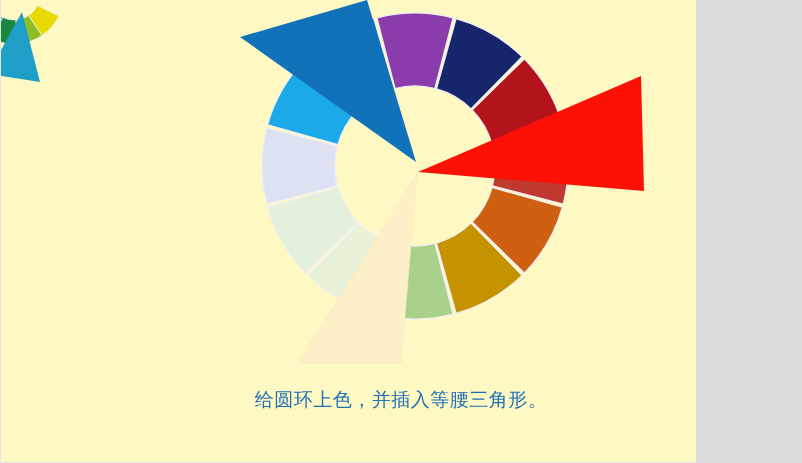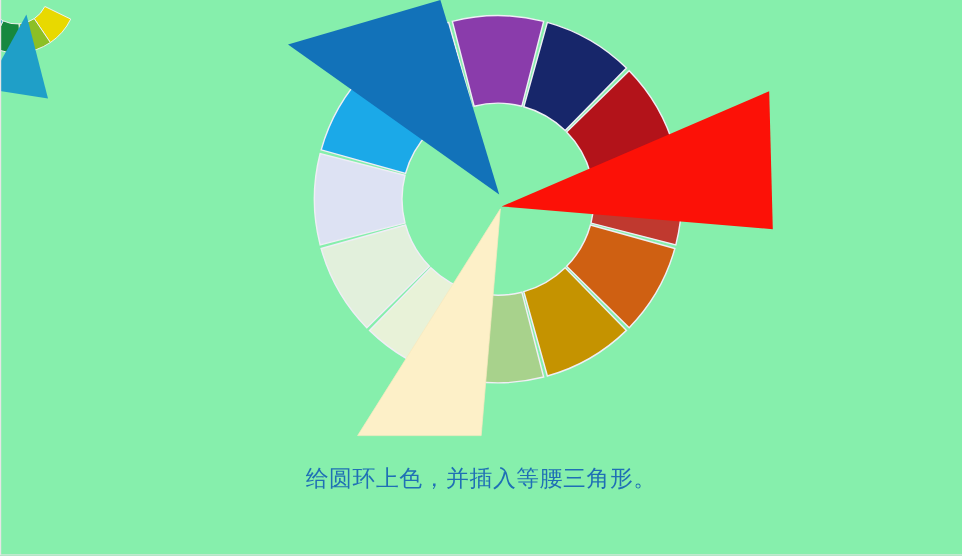--- a/index.html
+++ b/index.html
@@ -8,23 +8,23 @@
   }
   body {
     width: 802px;
     height: 463px;
     overflow: hidden;
     font-family: "Liberation Sans", sans-serif;
     background: #dcdcdc;
   }
   #slide {
     position: relative;
-    width: 802px;
+    width: 696px;
     height: 463px;
-    background: #86efac;
+    background: #fef9c3;
     overflow: hidden;
   }
   #slide-canvas {
     position: absolute;
     left: 0;
     top: 0;
     width: 802px;
     height: 463px;
     display: block;
   }

